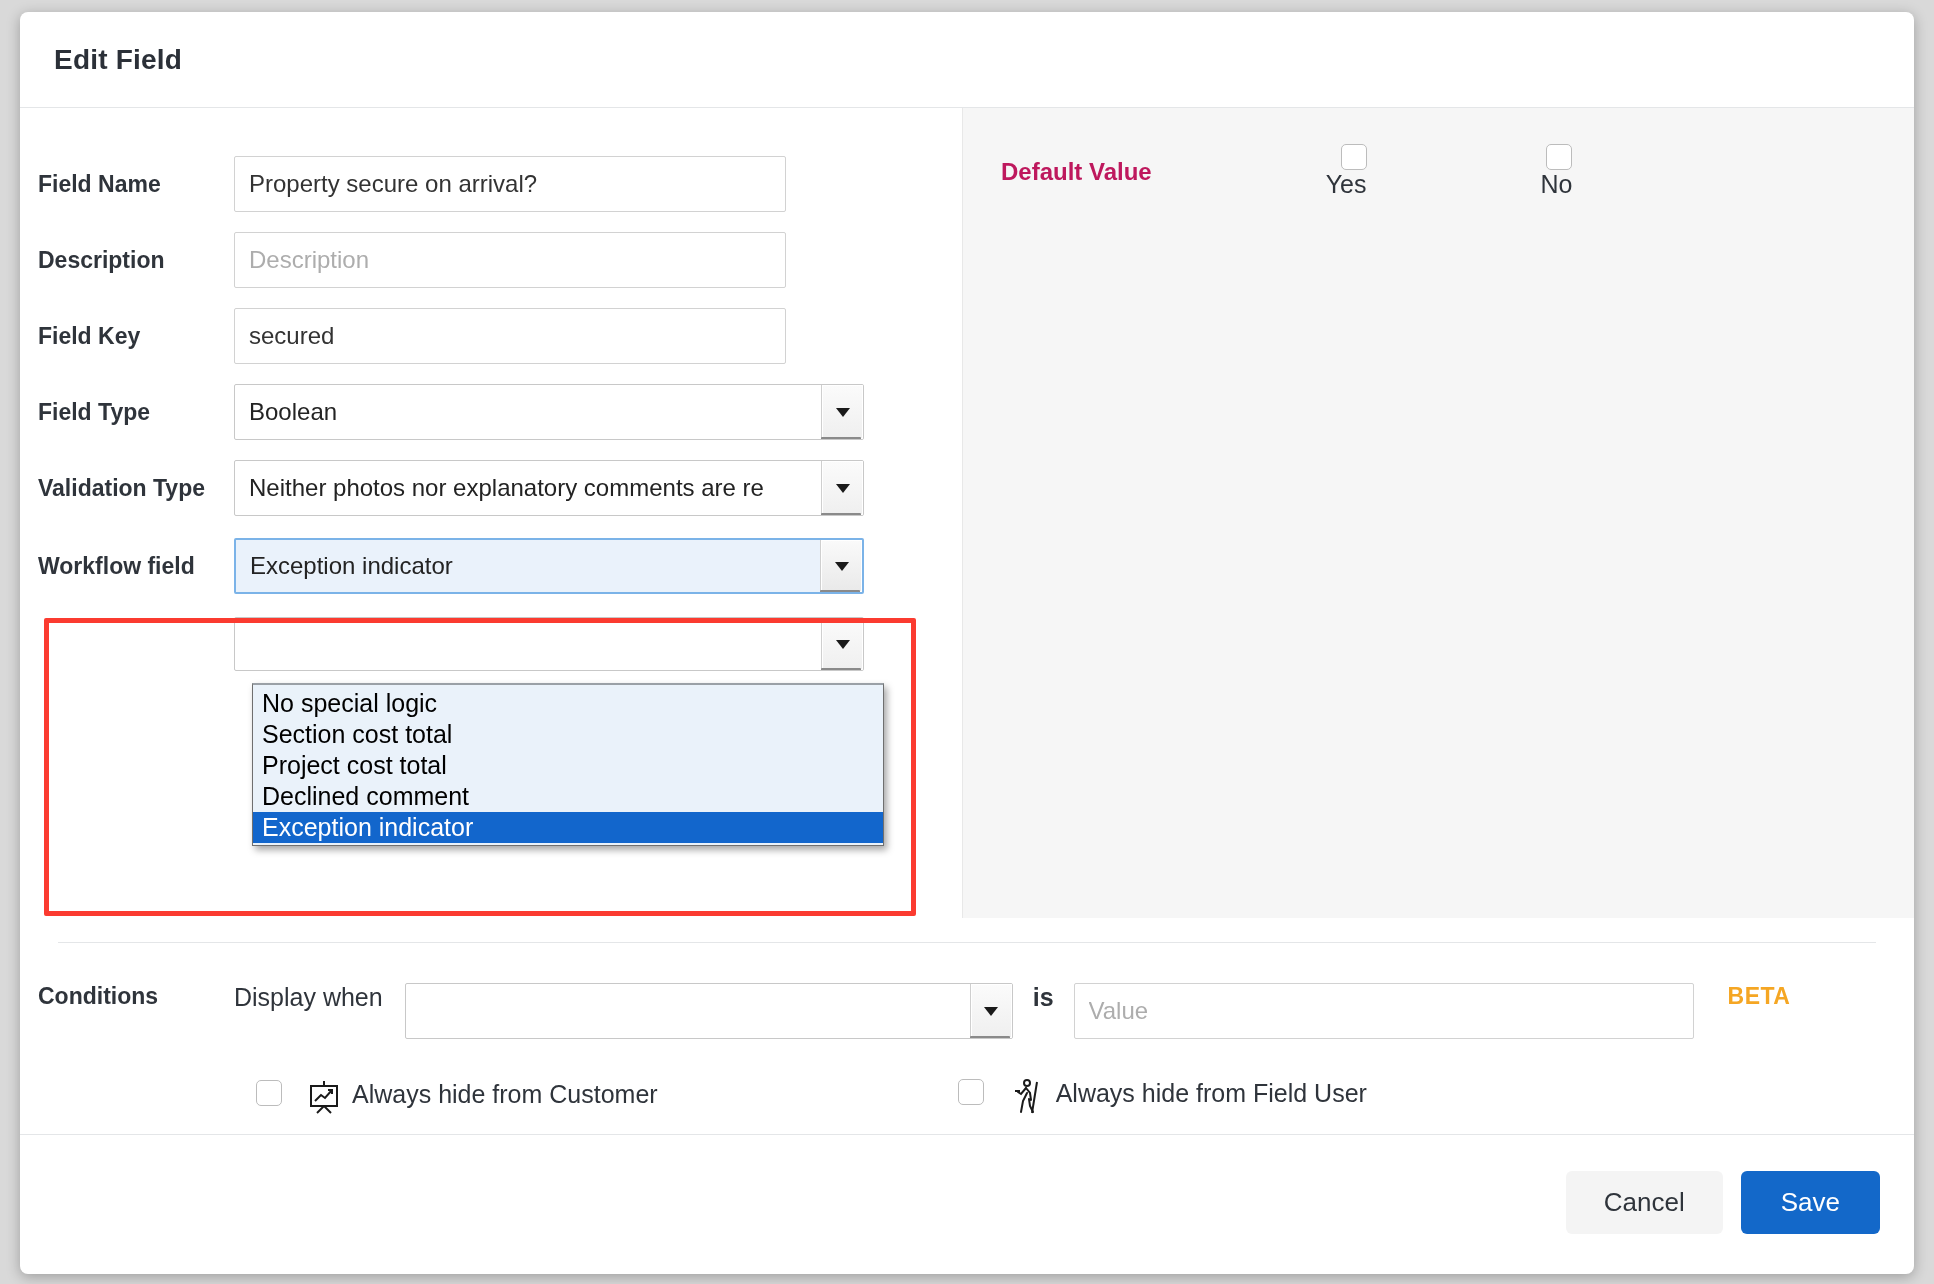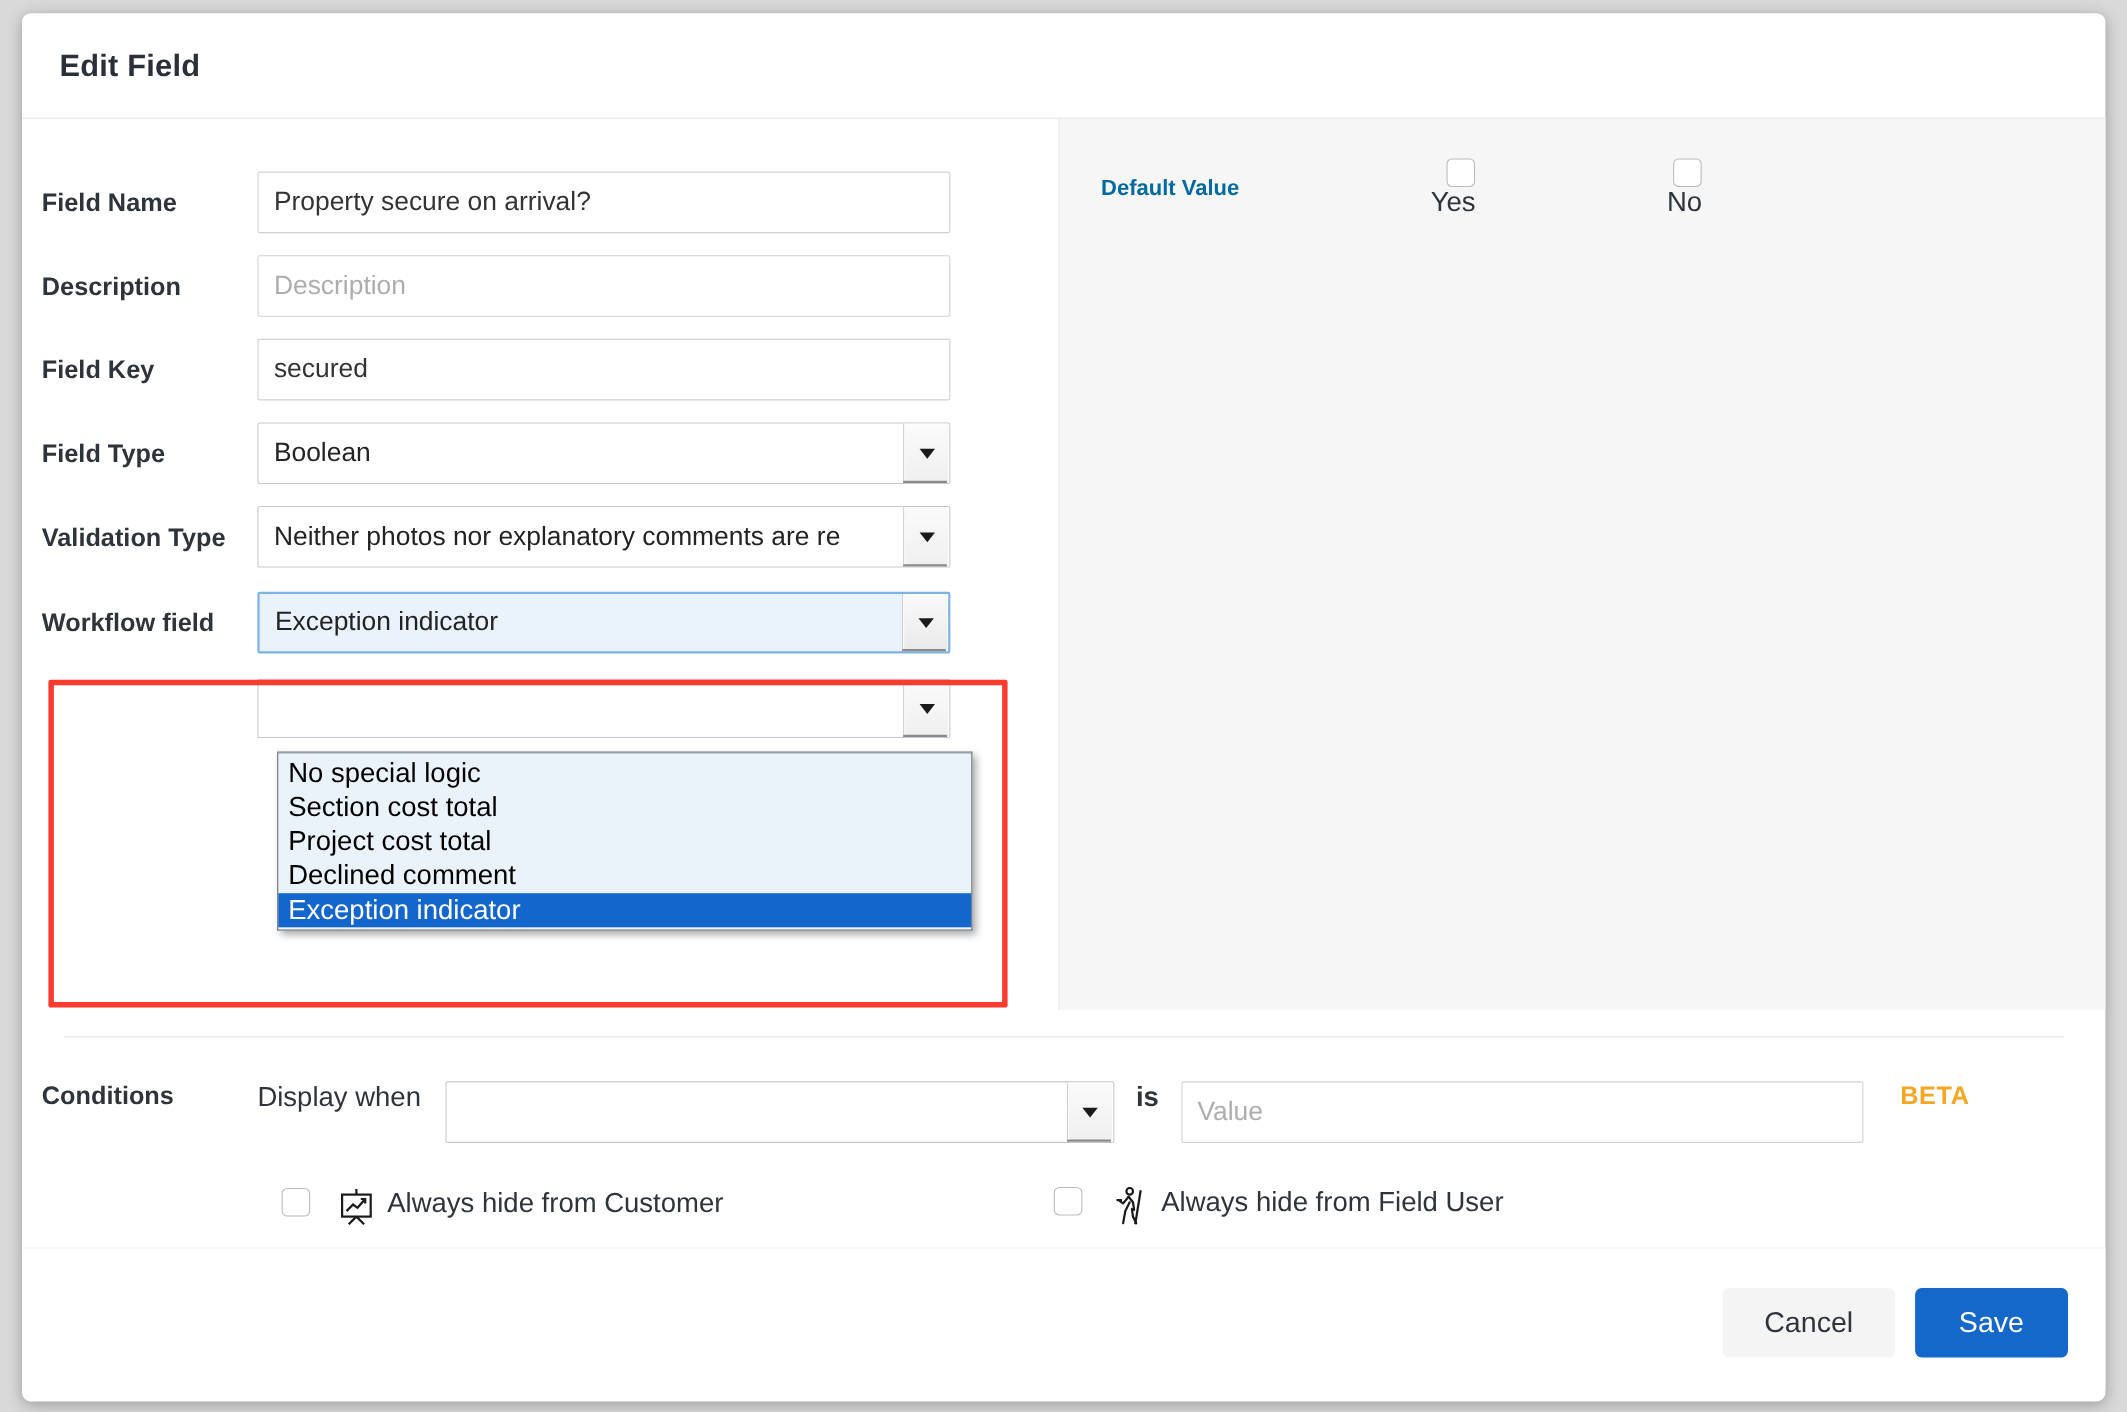--- a/index.html
+++ b/index.html
@@ -57,21 +57,21 @@
     height: 76px;
     padding-left: 18px;
   }
   .flabel {
     width: 196px;
     font-size: 23px; font-weight: bold; color: #2f343b;
     flex: 0 0 196px;
   }
   .fctl { position: relative; width: 630px; }
   input.txt {
-    width: 630px; height: 56px;
+    width: 552px; height: 56px;
     border: 1px solid #d2d2d2;
     border-radius: 2px;
     font-size: 24px;
     color: #333;
     padding: 0 14px;
     font-family: "Liberation Sans", sans-serif;
     background: #fff;
     outline: none;
   }
   input.txt::placeholder { color: #adadad; }
@@ -161,21 +161,21 @@
     display: flex; align-items: center;
     padding-left: 236px;
     height: 70px;
     margin-top: 78px;
   }
   .comment-row .icon { margin: 0 14px 0 30px; }
   .comment-row .cblabel { font-size: 25px; color: #2f343b; margin-left: 0; }
 
   
   .dv-row { display: flex; align-items: center; }
-  .dv-label { font-size: 20px; font-weight: bold; color: #0369a1; }
+  .dv-label { font-size: 24px; font-weight: bold; color: #be185d; }
   .dv-opt { display: flex; align-items: flex-end; margin-left: 152px; flex-direction: column; }
   .dv-opt .cblabel { font-size: 25px; color: #2f343b; margin-left: 22px; }
 
   
   .divider {
     height: 1px; background: #e4e6e8;
     margin: 24px 38px 0 38px;
   }
   
   .cond-wrap { padding: 40px 0 0 18px; }

